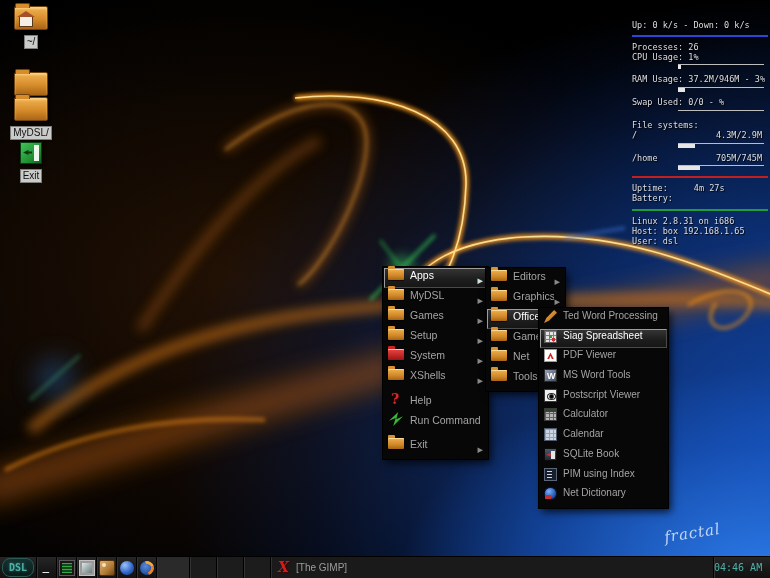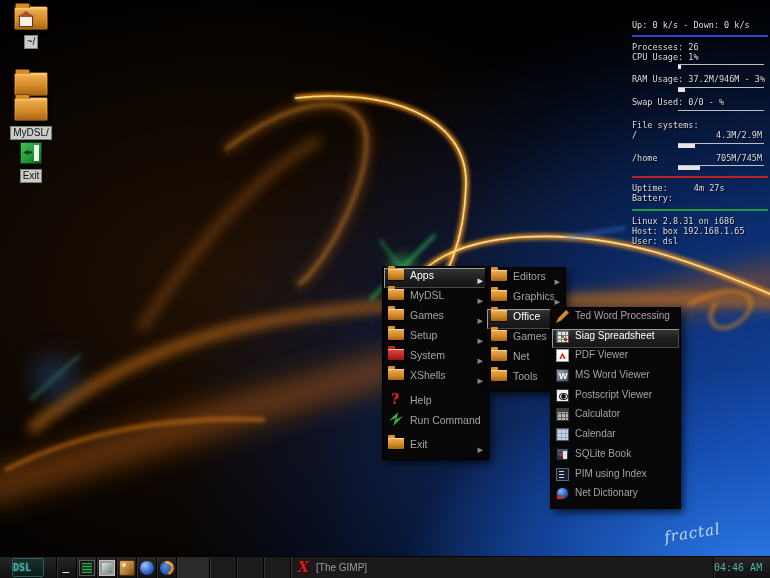--- a/index.html
+++ b/index.html
@@ -45,21 +45,21 @@
   .sm-bar{height:5px;width:86px;margin:2px 0 5px 46px;border-top:1px solid #bdbdbd;}
   .sm-bar .fill{height:4px;background:#e6e6e6;}
   .sm-pair{display:flex;justify-content:space-between;padding-right:6px;white-space:nowrap;}
   .sm-pair.inline{justify-content:flex-start;}
   .sm-pair.inline .val{margin-left:26px;}
   
   .menu{position:absolute;background:#070707;padding:1px 1px 2px;
     box-shadow:0 0 0 1px #000,3px 4px 8px rgba(0,0,0,.75);}
   .m-main{left:383px;top:267px;width:103px;}
   .m-sub1{left:486px;top:268px;width:77px;}
-  .m-sub2{left:551px;top:308px;width:127px;}
+  .m-sub2{left:539px;top:308px;width:127px;}
   .mrow{height:20px;display:flex;align-items:flex-start;padding:0 3px 0 3px;
     border:1px solid transparent;box-sizing:border-box;}
   .m-sub2 .mrow{height:19.7px;}
   .sel{background:linear-gradient(180deg,#343434 0%,#1e1e1e 55%,#161616 100%);
     border-color:#9c9c9c #494949 #494949 #9c9c9c;}
   .mlabel{color:#a4a4a4;font-size:10.5px;flex:1;white-space:nowrap;overflow:hidden;}
   .sel .mlabel{color:#fff;}
   .m-sub2 .mlabel{font-size:10px;}
   .arrow{flex:none;font-family:"DejaVu Sans",sans-serif;}
   .arrow::after{content:"▸";color:#8a8a8a;font-size:11px;line-height:10px;}
@@ -110,22 +110,22 @@
   .ic-sqlite::before{content:"";position:absolute;left:1px;top:4px;width:8px;height:4px;background:#c23030;
     clip-path:polygon(0 50%,60% 0,60% 100%);z-index:1;}
   .ic-pim{background:#171f2d;border:1px solid #5a6576;}
   .ic-pim::after{content:"";position:absolute;left:2px;top:2px;right:4px;bottom:2px;
     background:repeating-linear-gradient(180deg,#cdd6e6 0 1px,transparent 1px 3px);}
   .ic-dict{border-radius:50%;background:radial-gradient(circle at 35% 30%,#7ab2fc,#1d4fa6 70%,#0b2a62);border:1px solid #0a1c3a;}
   .ic-dict::after{content:"";position:absolute;left:0;bottom:0;width:6px;height:4px;background:#c23030;}
   
   .taskbar{position:absolute;left:0;bottom:0;width:770px;height:22px;display:flex;align-items:stretch;
     background:linear-gradient(180deg,#262626 0%,#181818 60%,#121212 100%);border-top:1px solid #000;box-sizing:border-box;}
-  .tb-start{width:30px;flex:none;margin:1px 12px;display:flex;align-items:center;
-    background:linear-gradient(180deg,#143230 0%,#0a1c1a 100%);border:1px solid #2c5a54;border-radius:2px;
+  .tb-start{width:30px;flex:none;margin:1px 2px;display:flex;align-items:center;justify-content:center;
+    background:linear-gradient(180deg,#143230 0%,#0a1c1a 100%);border:1px solid #2c5a54;border-radius:8px;
     color:#4fb0a8;font:bold 10px "DejaVu Sans Mono",monospace;text-shadow:0 0 3px rgba(80,255,230,.35);}
   .tb-slot{flex:none;display:flex;align-items:center;justify-content:center;
     border-left:1px solid #000;box-shadow:inset 1px 0 0 #323232;}
   .tb-slot.iconslot{width:19px;}
   .tb-slot.pager{width:32px;background:#2a2a2a;}
   .tb-slot.empty{width:26px;background:#1c1c1c;}
   .tb-task{flex:1;display:flex;align-items:center;gap:4px;padding-left:6px;
     border-left:1px solid #000;box-shadow:inset 1px 0 0 #323232;background:#1a1a1a;}
   .tb-task-label{color:#9c9c9c;font-size:10px;}
   .tb-clock{width:57px;flex:none;display:flex;align-items:center;justify-content:flex-start;padding-right:4px;
@@ -335,21 +335,21 @@
     <div class="mrow sel">
       <span class="oi ic-siag"></span>
       <span class="mlabel">Siag Spreadsheet</span>
     </div>
     <div class="mrow">
       <span class="oi ic-pdf"></span>
       <span class="mlabel">PDF Viewer</span>
     </div>
     <div class="mrow">
       <span class="oi ic-word"></span>
-      <span class="mlabel">MS Word Viewer</span>
+      <span class="mlabel">MS Word Tools</span>
     </div>
     <div class="mrow">
       <span class="oi ic-ps"></span>
       <span class="mlabel">Postscript Viewer</span>
     </div>
     <div class="mrow">
       <span class="oi ic-calc"></span>
       <span class="mlabel">Calculator</span>
     </div>
     <div class="mrow">

